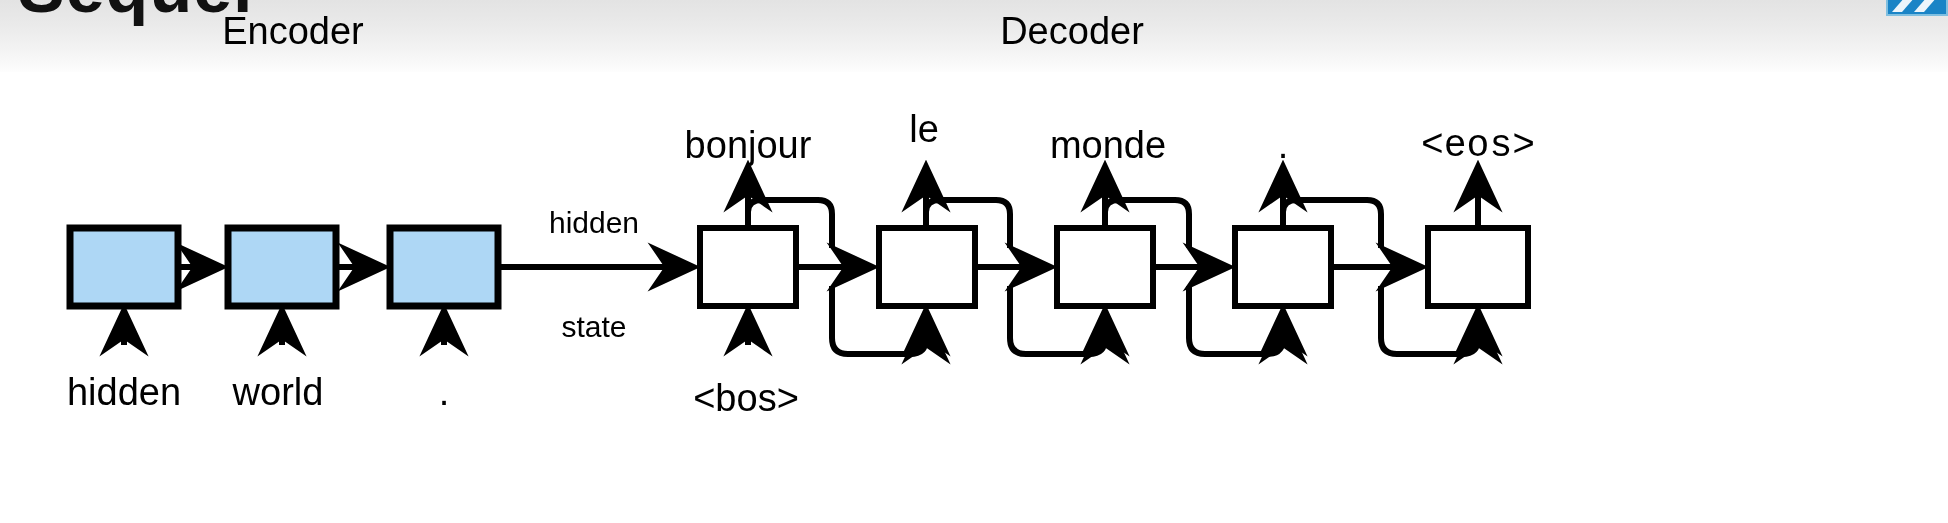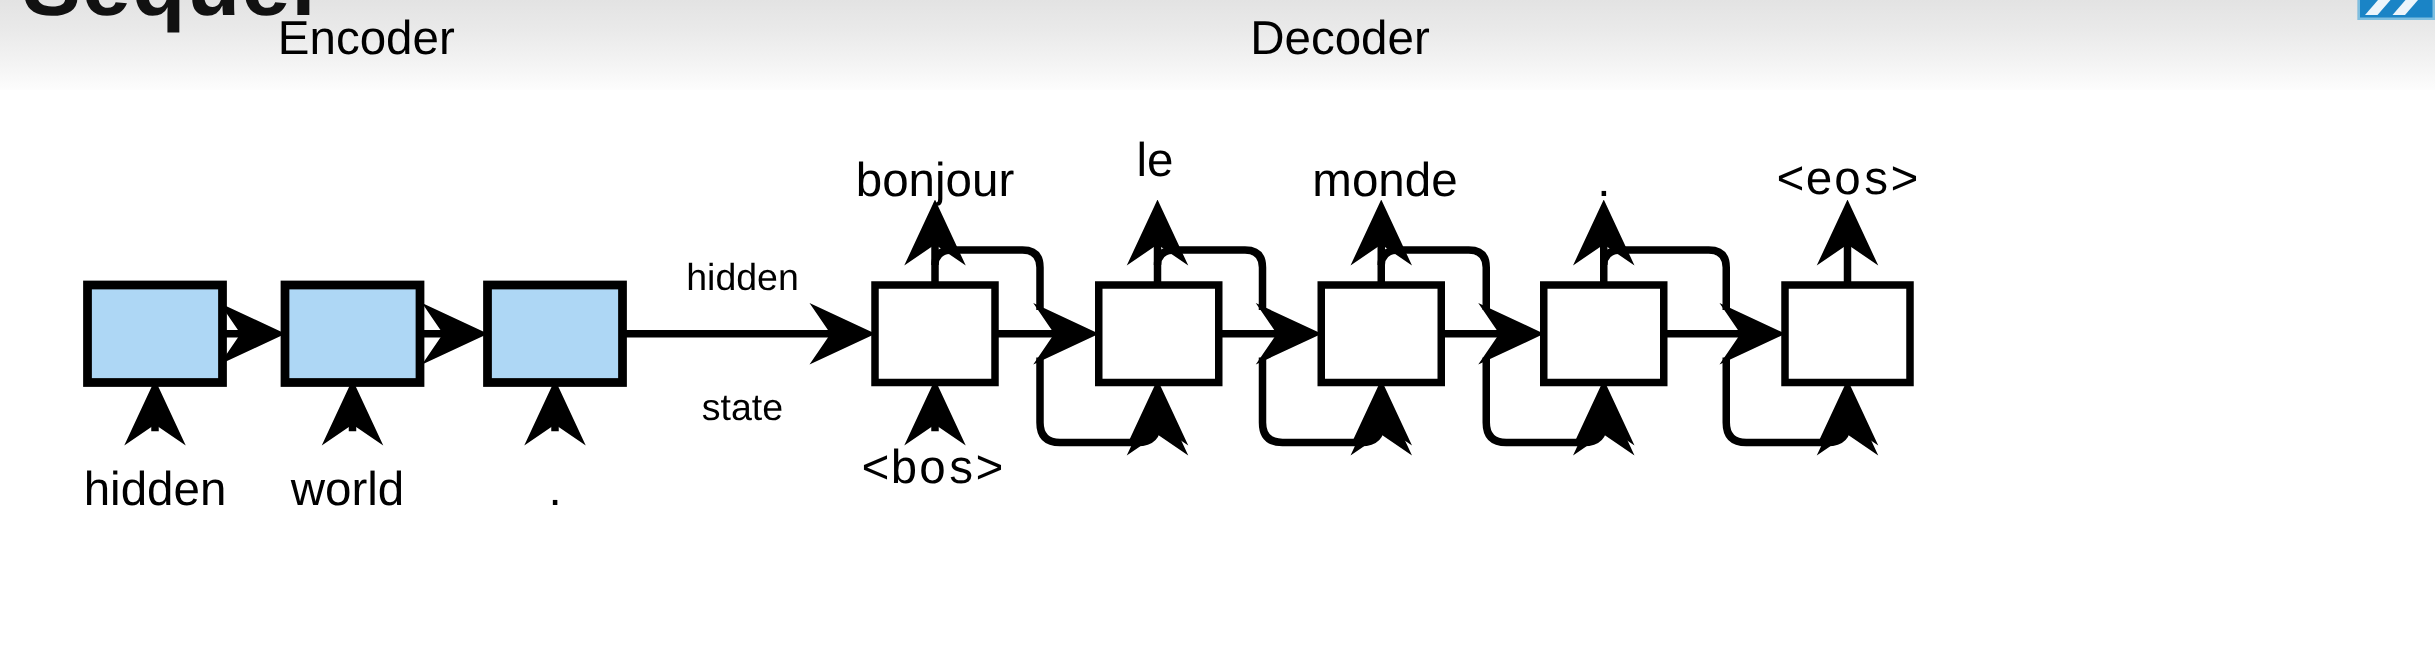--- a/index.html
+++ b/index.html
@@ -130,13 +130,13 @@
 
 <div class="io-label" style="left:594px;top:206px;">hidden</div>
 <div class="io-label" style="left:594px;top:274px;margin-top:36px;">state</div>
 
 <div class="word-label" style="left:748px;top:108px;">bonjour</div>
 <div class="word-label" style="left:924px;top:92px;">le</div>
 <div class="word-label" style="left:1108px;top:108px;text-align:center;">monde</div>
 <div class="word-label" style="left:1283px;top:108px;">.</div>
 <div class="word-label" style="left:1478px;top:108px;font-family:Liberation Mono, monospace;">&lt;eos&gt;</div>
 
-<div class="word-label" style="left:746px;top:339px;font-family:Liberation Mono, monospace;">&lt;bos&gt;</div>
+<div class="word-label" style="left:746px;top:361px;">&lt;bos&gt;</div>
 
 </body></html>

